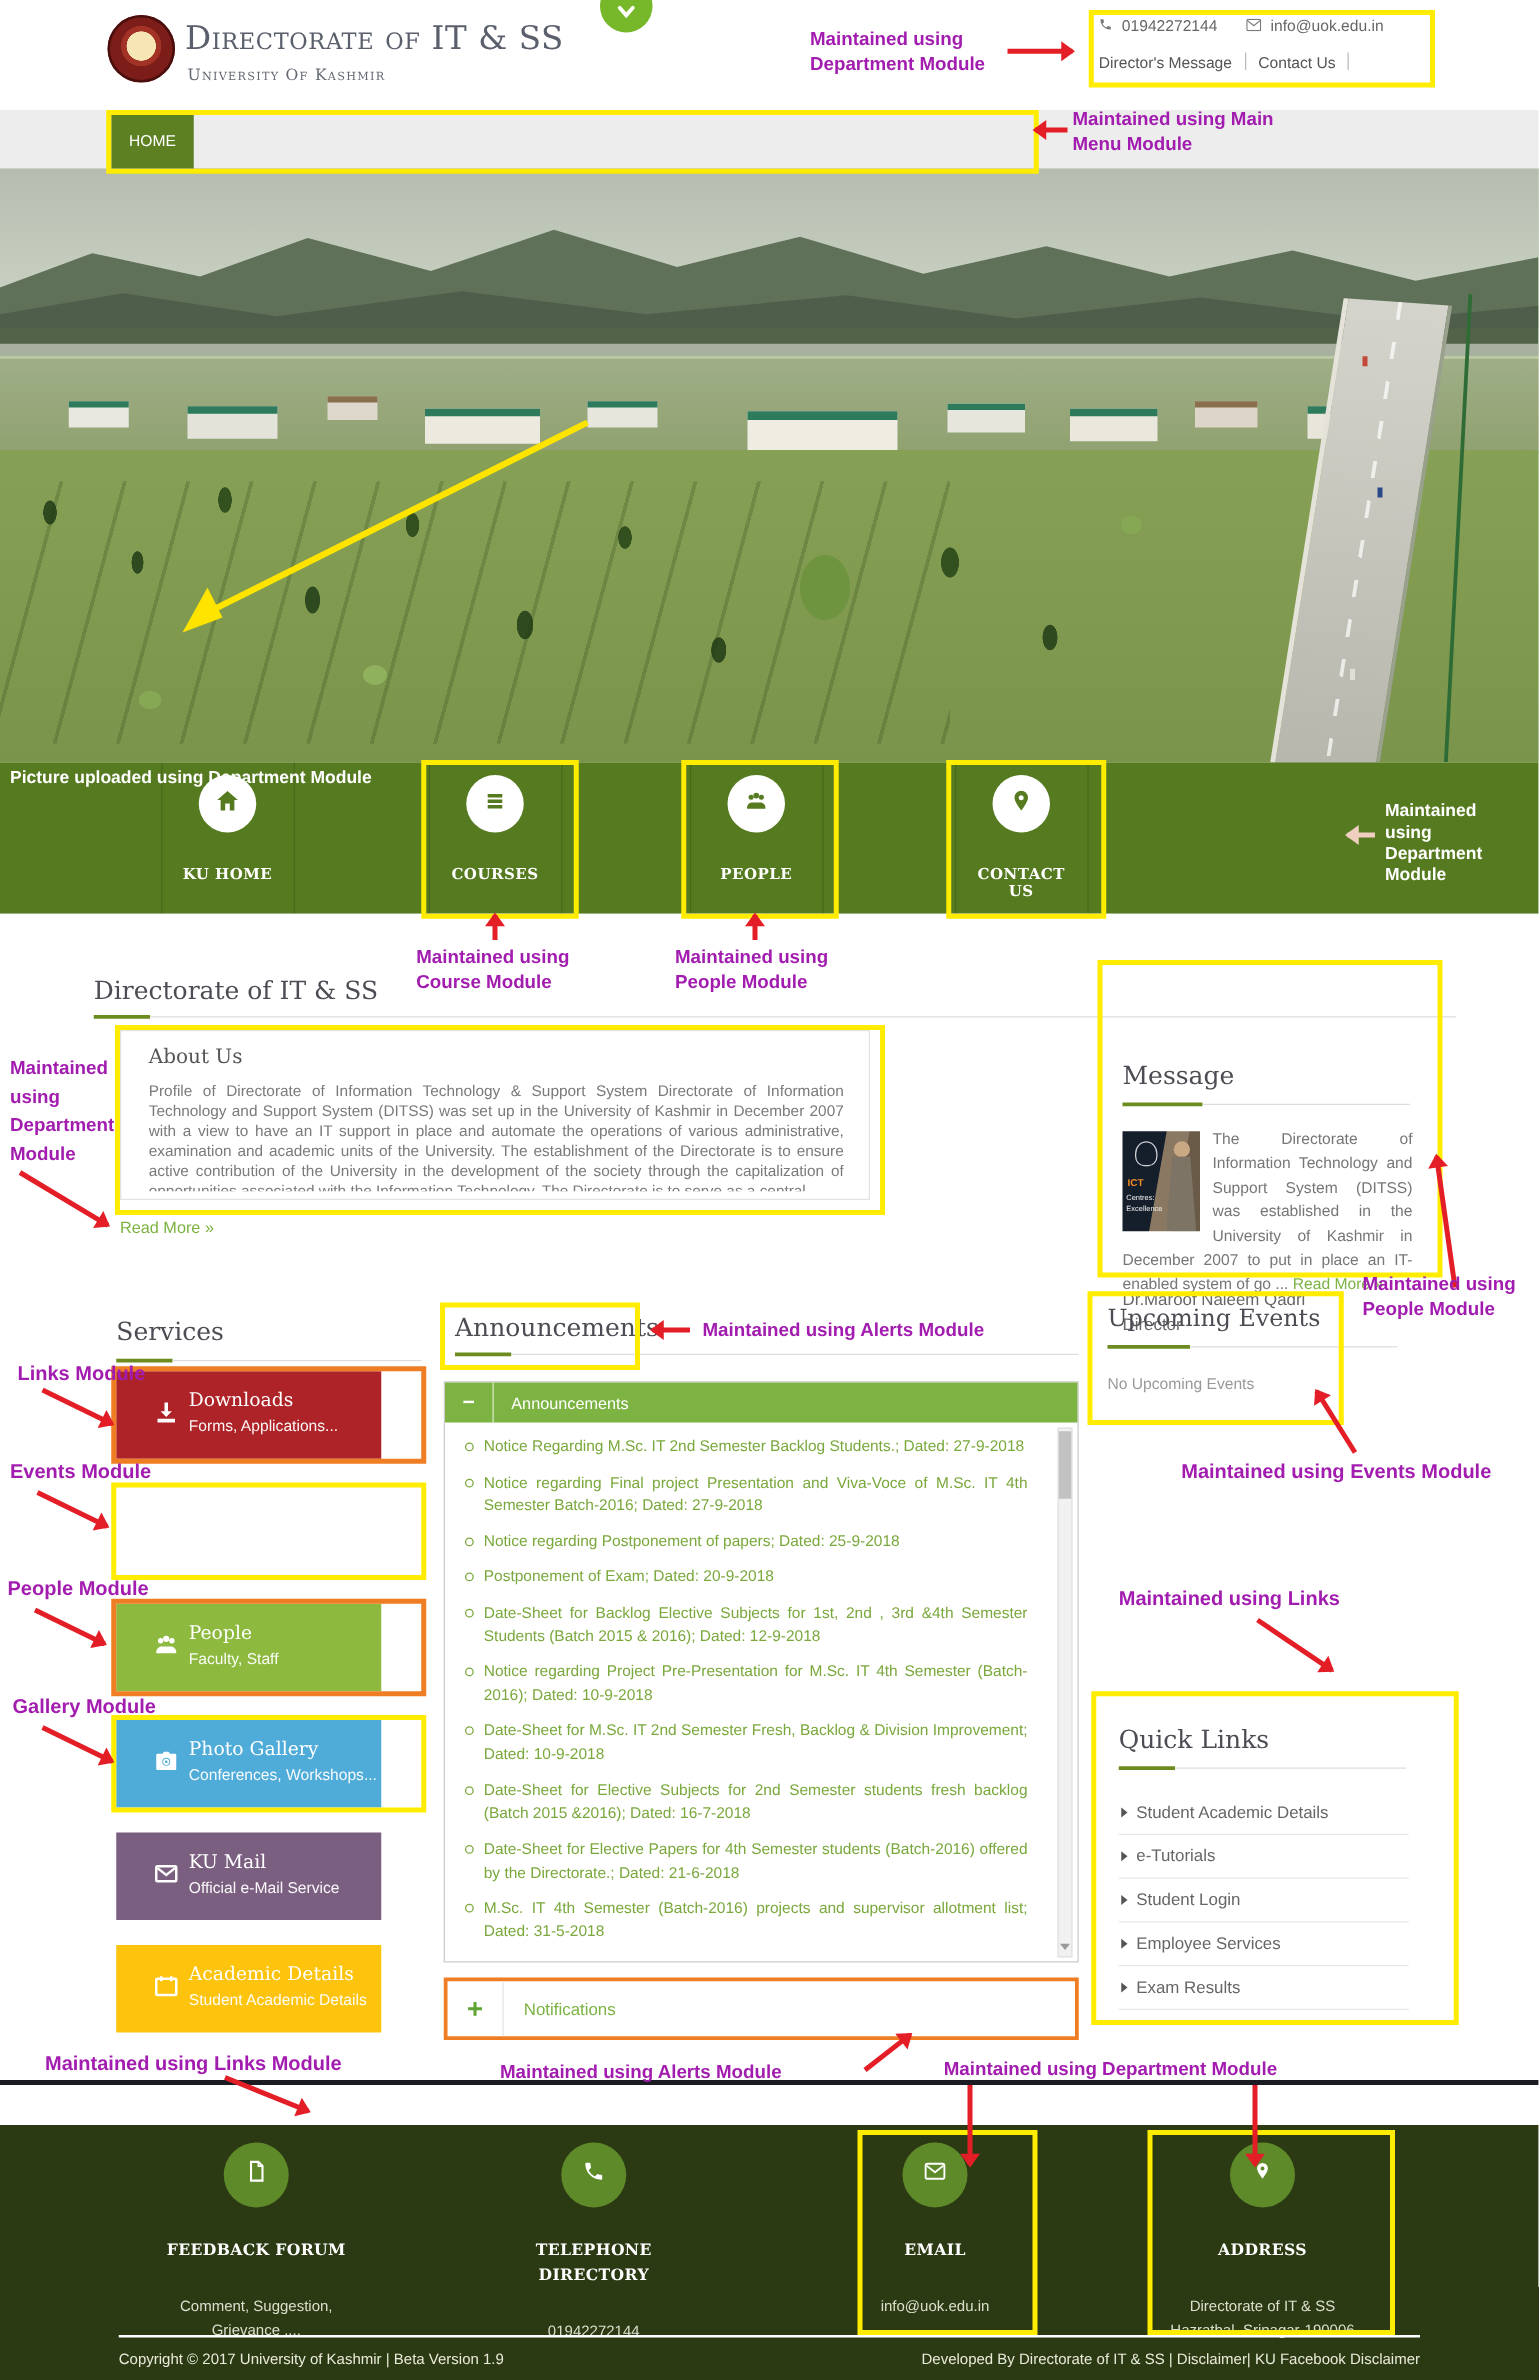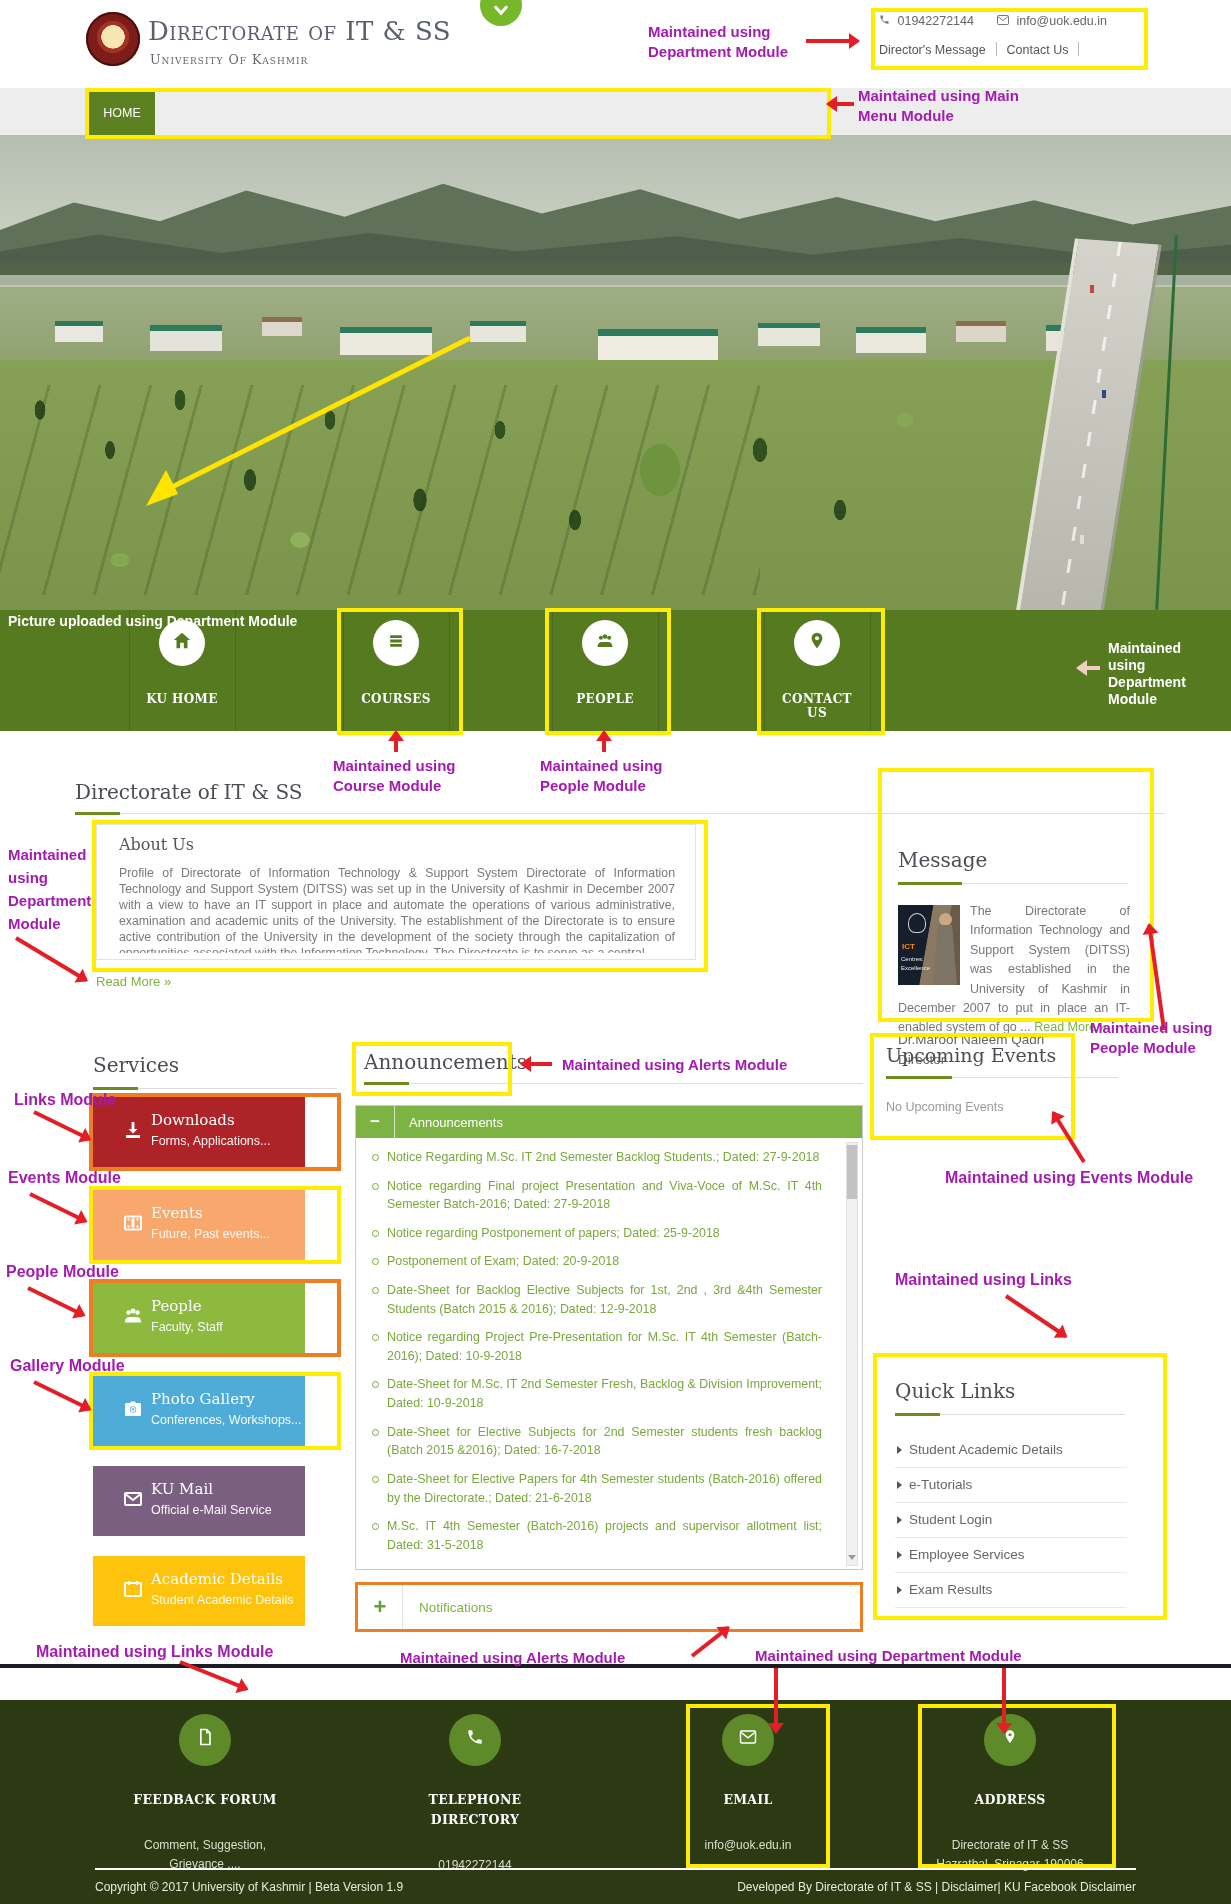--- a/index.html
+++ b/index.html
@@ -319,28 +319,20 @@
     <span class="ts">Forms, Applications...</span>
   </div>
 
   <div class="ann-red" style="left:8px;top:1168px;font-size:16px;"><span>Events Module</span></div>
   <span class="arr" style="left:30px;top:1194px;width:62px;transform:rotate(26deg);">
       <i></i>
       <b></b>
     </span>
 
   <div class="hl" style="left:89px;top:1186px;width:244px;height:70px;"></div>
-  <div class="tile" style="left:93px;top:1190px;background:#f8a76d;">
-    <span class="ic"><svg width="24" height="24" viewBox="0 0 24 24">
-          <rect x="4" y="5.5" width="16" height="13" rx="1" fill="none" stroke="#fff" stroke-width="2"></rect>
-          <path fill="#fff" d="M6.5 7.5h2v2h-2zM6.5 14.5h2v2h-2zM15.5 7.5h2v2h-2zM15.5 14.5h2v2h-2zM10.5 7.5h3v9h-3z"></path>
-        </svg></span>
-    <span class="tt serif">Events</span>
-    <span class="ts">Future, Past events...</span>
-  </div>
 
   <div class="ann-red" style="left:6px;top:1262px;font-size:16px;"><span>People Module</span></div>
   <span class="arr" style="left:28px;top:1288px;width:62px;transform:rotate(26deg);">
       <i></i>
       <b></b>
     </span>
 
   <div class="hlo" style="left:89px;top:1279px;width:244px;height:70px;"></div>
   <div class="tile" style="left:93px;top:1283px;background:#8cb93e;">
     <span class="ic"><svg width="24" height="24" viewBox="0 0 24 24">

